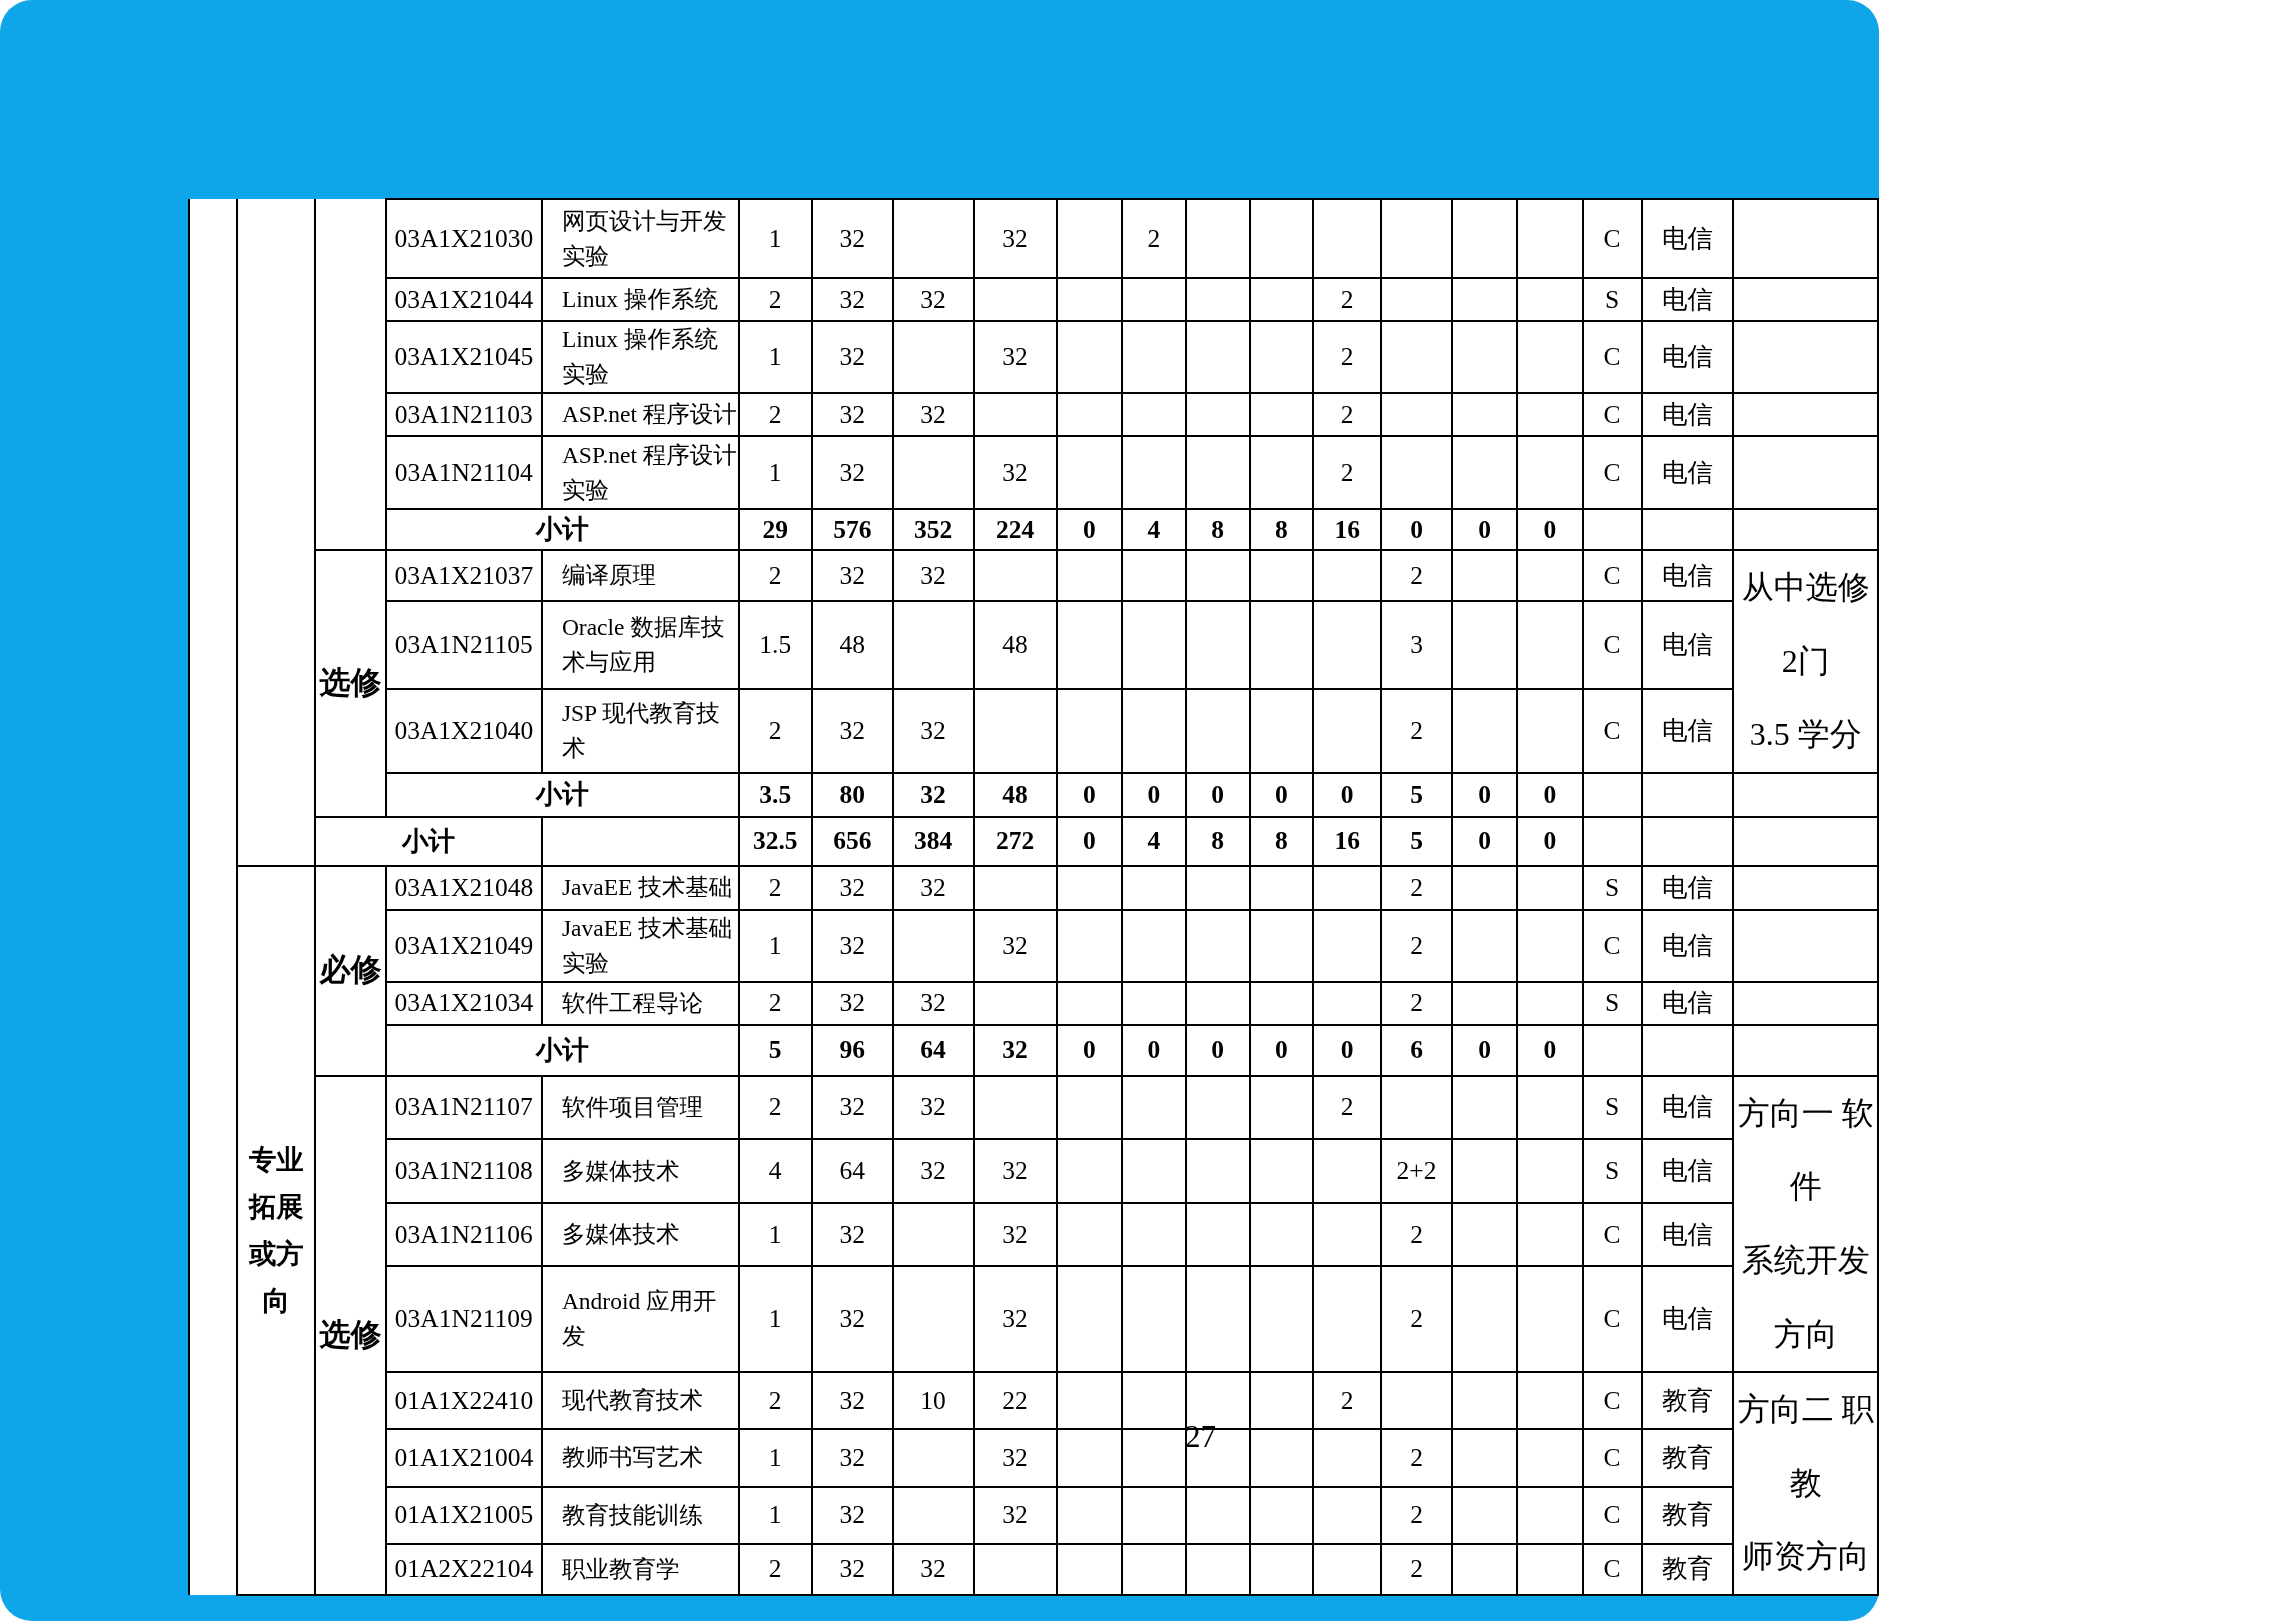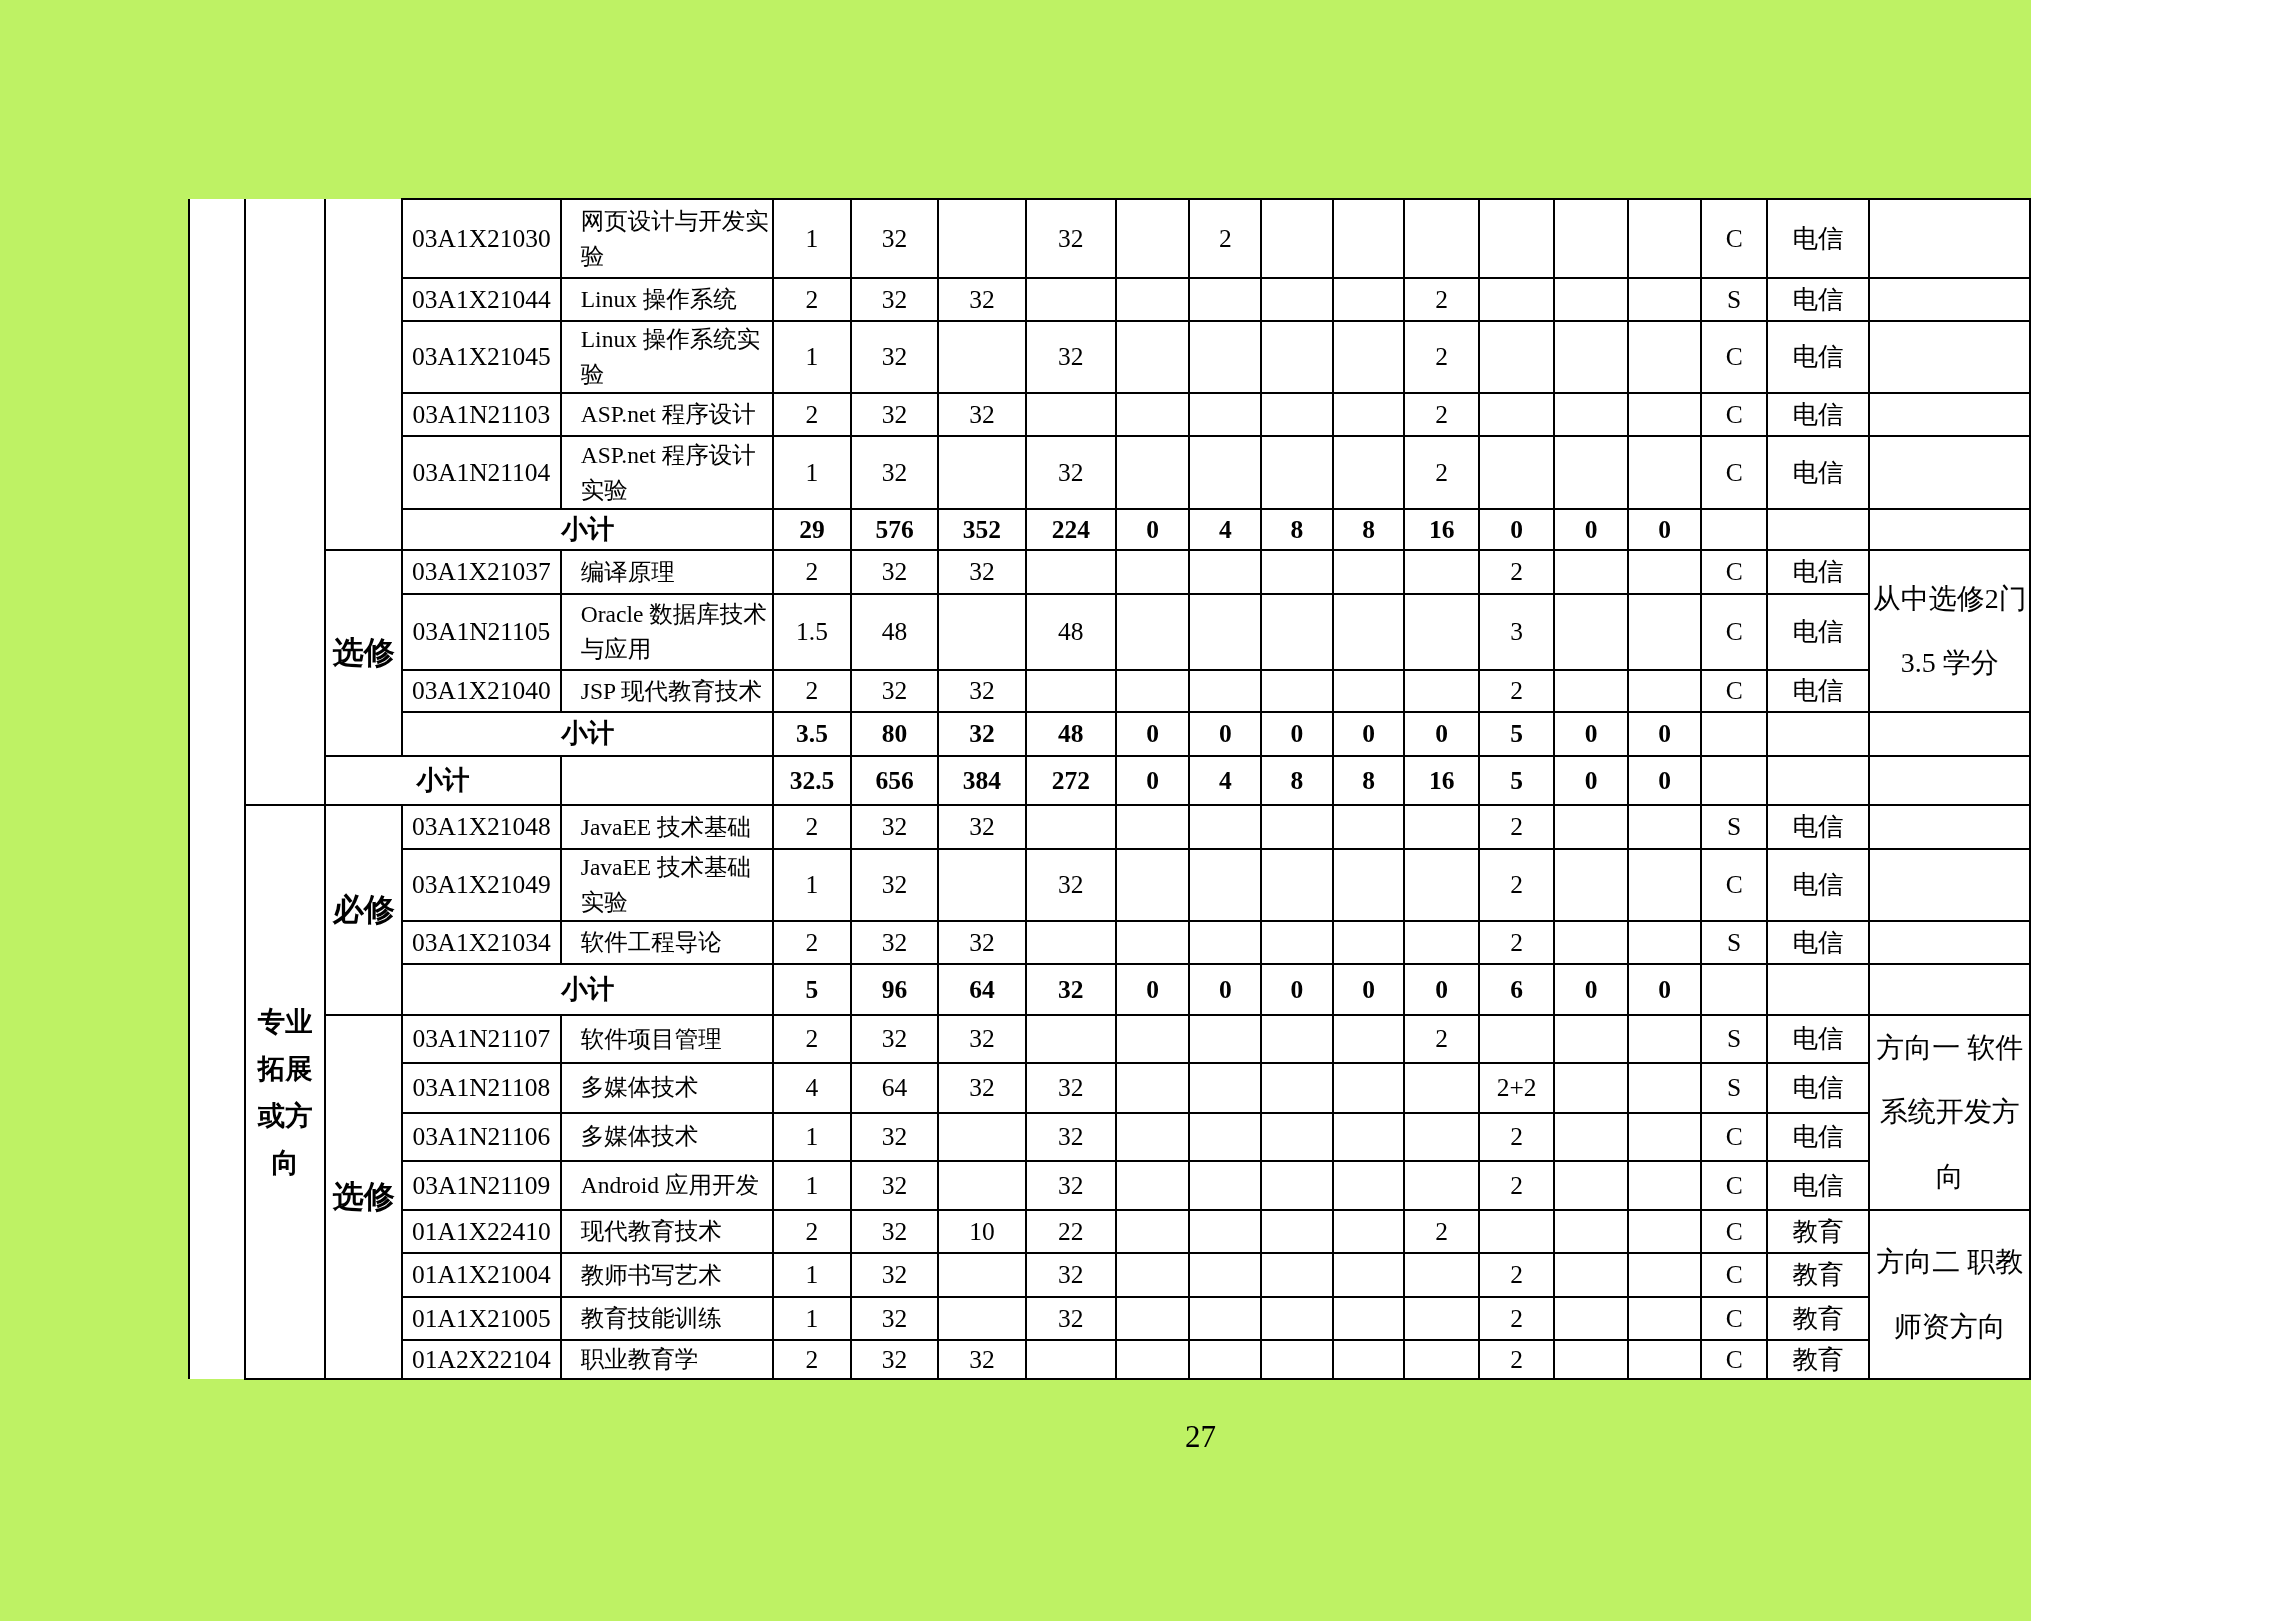--- a/index.html
+++ b/index.html
@@ -1,36 +1,36 @@
 <!DOCTYPE html>
 <html><head>
 <meta charset="utf-8">
 <style>
   html,body{margin:0;padding:0;background:#ffffff;}
   body{width:2293px;height:1621px;position:relative;overflow:hidden;
        font-family:"Liberation Serif", serif;color:#000;}
-  #sheet{position:absolute;left:0;top:0;width:2031px;height:1621px;background:#bef264;}
+  #sheet{position:absolute;left:0;top:0;width:1879px;height:1621px;background:#0ea5e9;border-radius:32px;}
   table#curriculum{position:absolute;left:188px;top:198px;border-collapse:collapse;
        table-layout:fixed;}
   td{border:2.9px solid #000;padding:0;margin:0;text-align:center;vertical-align:middle;
      font-size:25.5px;line-height:1.25;overflow:hidden;background:#fff;}
   td.no-top{border-top:none;}
   td.no-bottom{border-bottom:none;}
   td.code{font-size:25.5px;}
   td.name{text-align:left;padding-left:19px;font-size:23.5px;line-height:35px;}
   td.num{font-size:25.5px;}
   td.sum-num{font-weight:bold;}
   td.sum-label{font-weight:bold;font-size:26.5px;
      font-family:"Liberation Sans", sans-serif;margin-left:42px;}
   td.nature-label{font-weight:bold;font-size:31px;
      font-family:"Liberation Sans", sans-serif;margin-left:24px;}
   td.vlabel span{display:inline-block;width:59px;word-break:break-all;
      line-height:47px;font-weight:bold;font-size:27.4px;
      font-family:"Liberation Sans", sans-serif;}
-  td.remark{font-size:28px;line-height:2.3;white-space:pre-line;}
+  td.remark{font-size:32px;line-height:2.3;white-space:pre-line;}
   #page-number{position:absolute;left:1098px;top:1419px;width:118px;
      text-align:right;font-size:31px;font-family:"Liberation Serif", serif;}
 </style>
 </head>
 <body>
 
 <div id="sheet">
   <table id="curriculum">
     <colgroup id="cg">
         <col style="width: 60px;">

